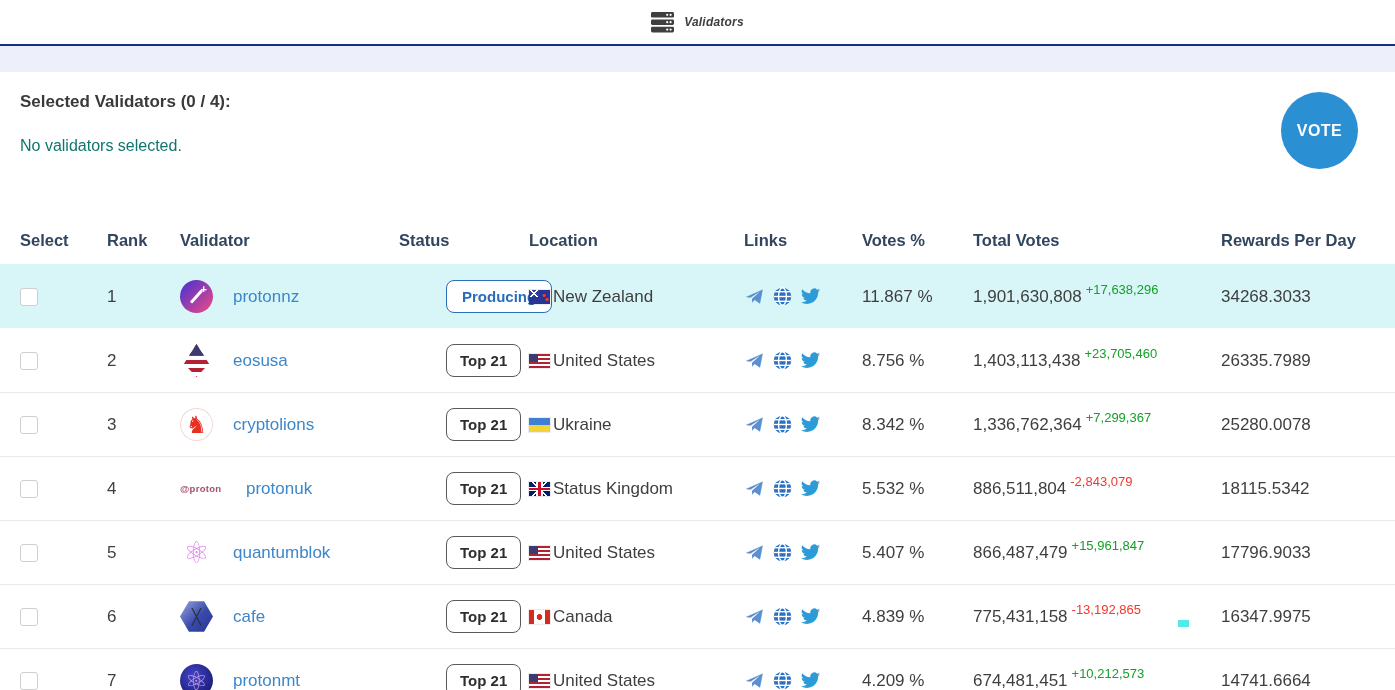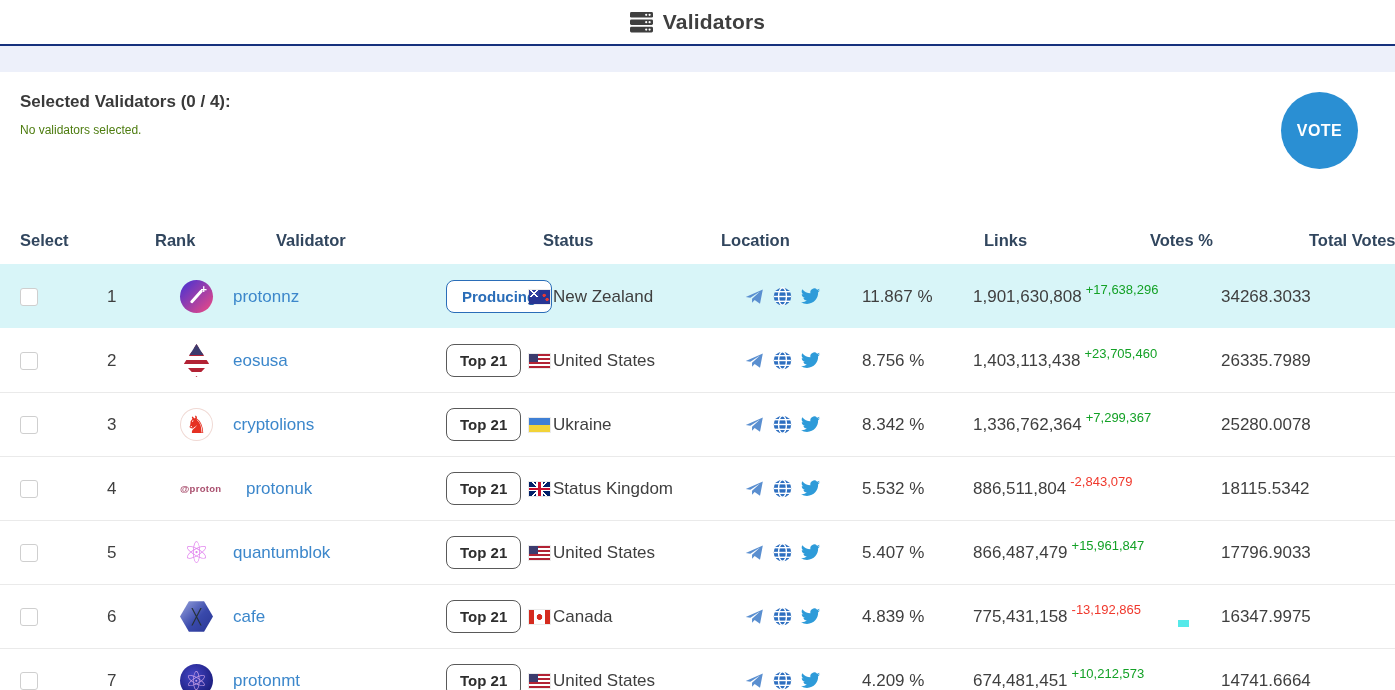--- a/index.html
+++ b/index.html
@@ -4,38 +4,38 @@
 <style>
   * { margin:0; padding:0; box-sizing:border-box; }
   html,body { width:1395px; height:690px; overflow:hidden; background:#fff;
     font-family:"Liberation Sans","DejaVu Sans",sans-serif; color:#3f3f3f; }
 
   
   .topbar { height:46px; display:flex; align-items:center; justify-content:center;
     background:#fff; border-bottom:2px solid #16317d; }
   .topbar-inner { display:flex; align-items:center; gap:10px; }
   .topbar-inner svg { display:block; }
-  .page-title { font-size:21px; font-weight:700; color:#3f3f3f; letter-spacing:.2px; }
+  .page-title { font-size:12px; font-weight:700; color:#3f3f3f; letter-spacing:.2px;font-style:italic; }
   .subband { height:26px; background:#edf0fa; }
 
   
   .selection-bar { display:flex; justify-content:space-between; align-items:flex-start;
     padding:20px 37px 0 20px; }
   .sel-title { font-size:17px; font-weight:700; color:#3a3a3a; }
-  .sel-empty { font-size:12px; margin-top:11px; color:#4d7c0f; }
+  .sel-empty { font-size:16px; margin-top:25px; color:#0f766e; }
   .vote-btn { width:77px; height:77px; border-radius:50%; border:none; background:#2a8fd3;
     color:#fff; font-weight:700; font-size:16px; letter-spacing:.5px; cursor:pointer;
     font-family:inherit; }
 
   
   .vtable { margin-top:47px; }
   .trow { display:grid; align-items:center;
     grid-template-columns:81px 79px 219px 130px 215px 118px 111px 248px 1fr;
     padding:0 0 0 20px; }
-  .thead { height:48px; font-size:16.5px; font-weight:700; color:#31465e;gap:48px; }
+  .thead { height:48px; font-size:16.5px; font-weight:700; color:#31465e; }
   .brow { height:64px; border-top:1px solid #eaeaea; font-size:17px; }
   .brow.highlight { background:#d8f5f8; border-top-color:transparent; }
   .brow.highlight + .brow { border-top-color:transparent; }
 
   .cell { display:flex; align-items:center; }
   .c-rank { padding-left:6px; }
   .chk { appearance:none; -webkit-appearance:none; width:18px; height:18px;
     border:1px solid #cfcfcf; border-radius:3px; background:#fff; cursor:pointer; }
 
   .c-validator { gap:20px; }

